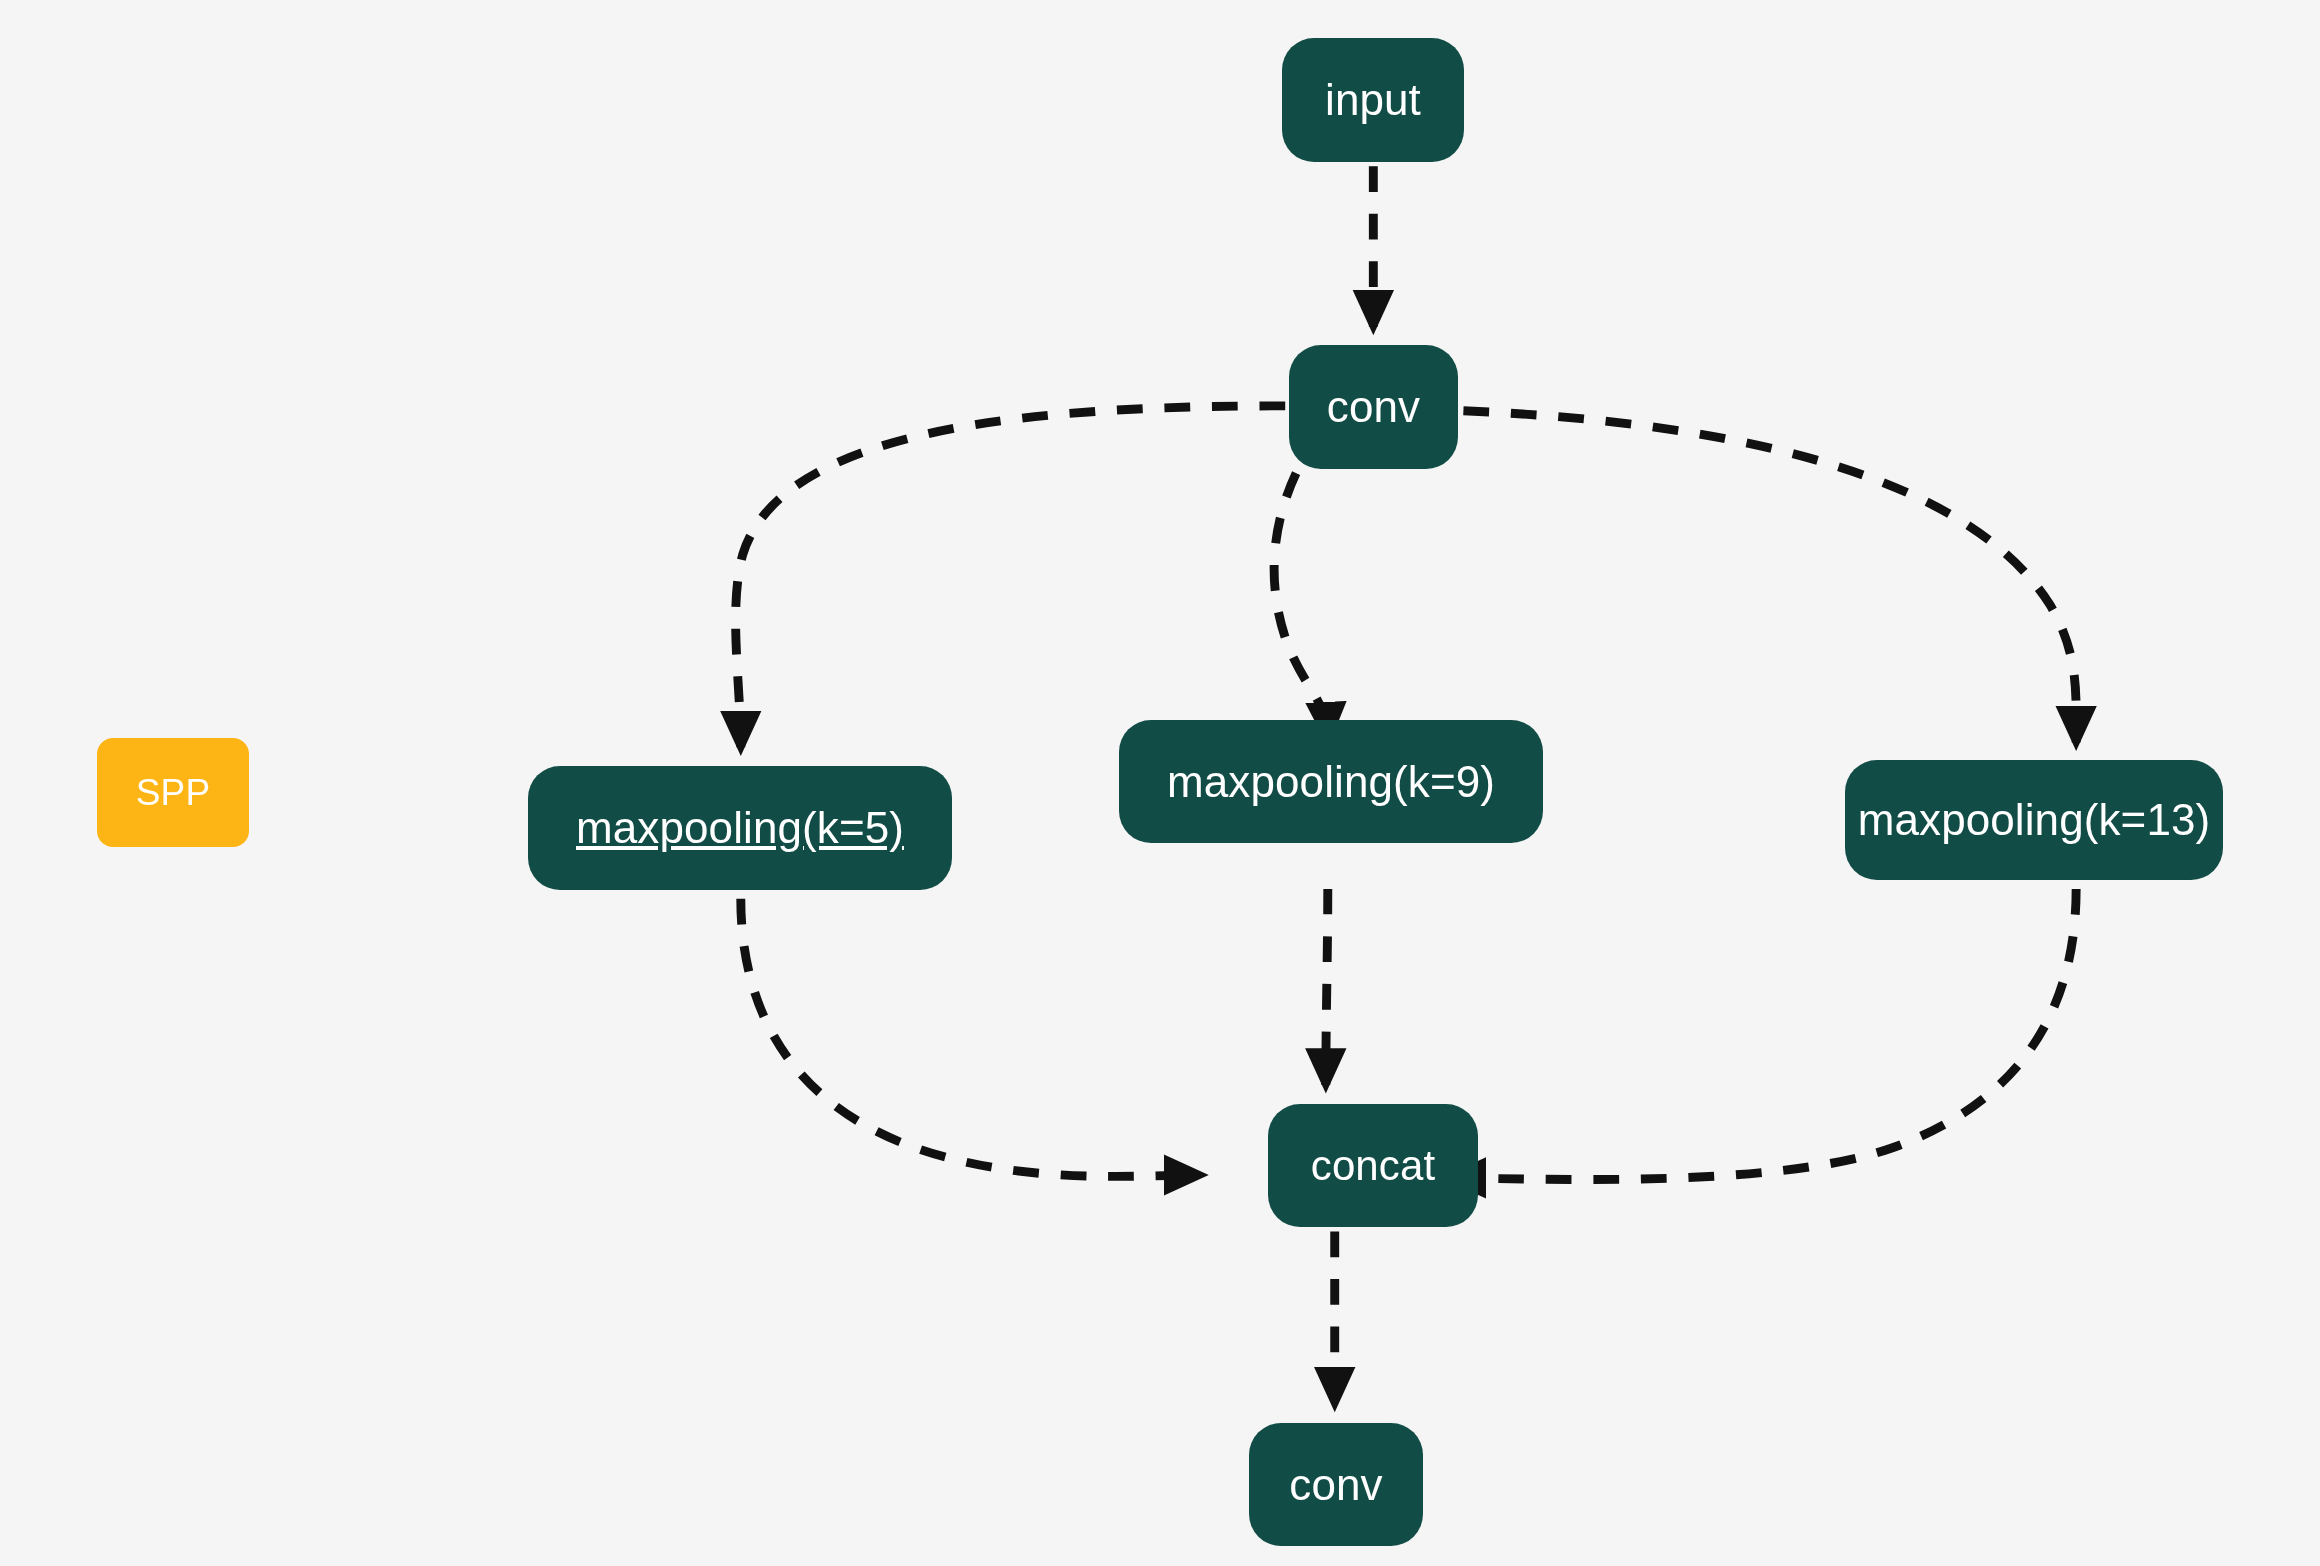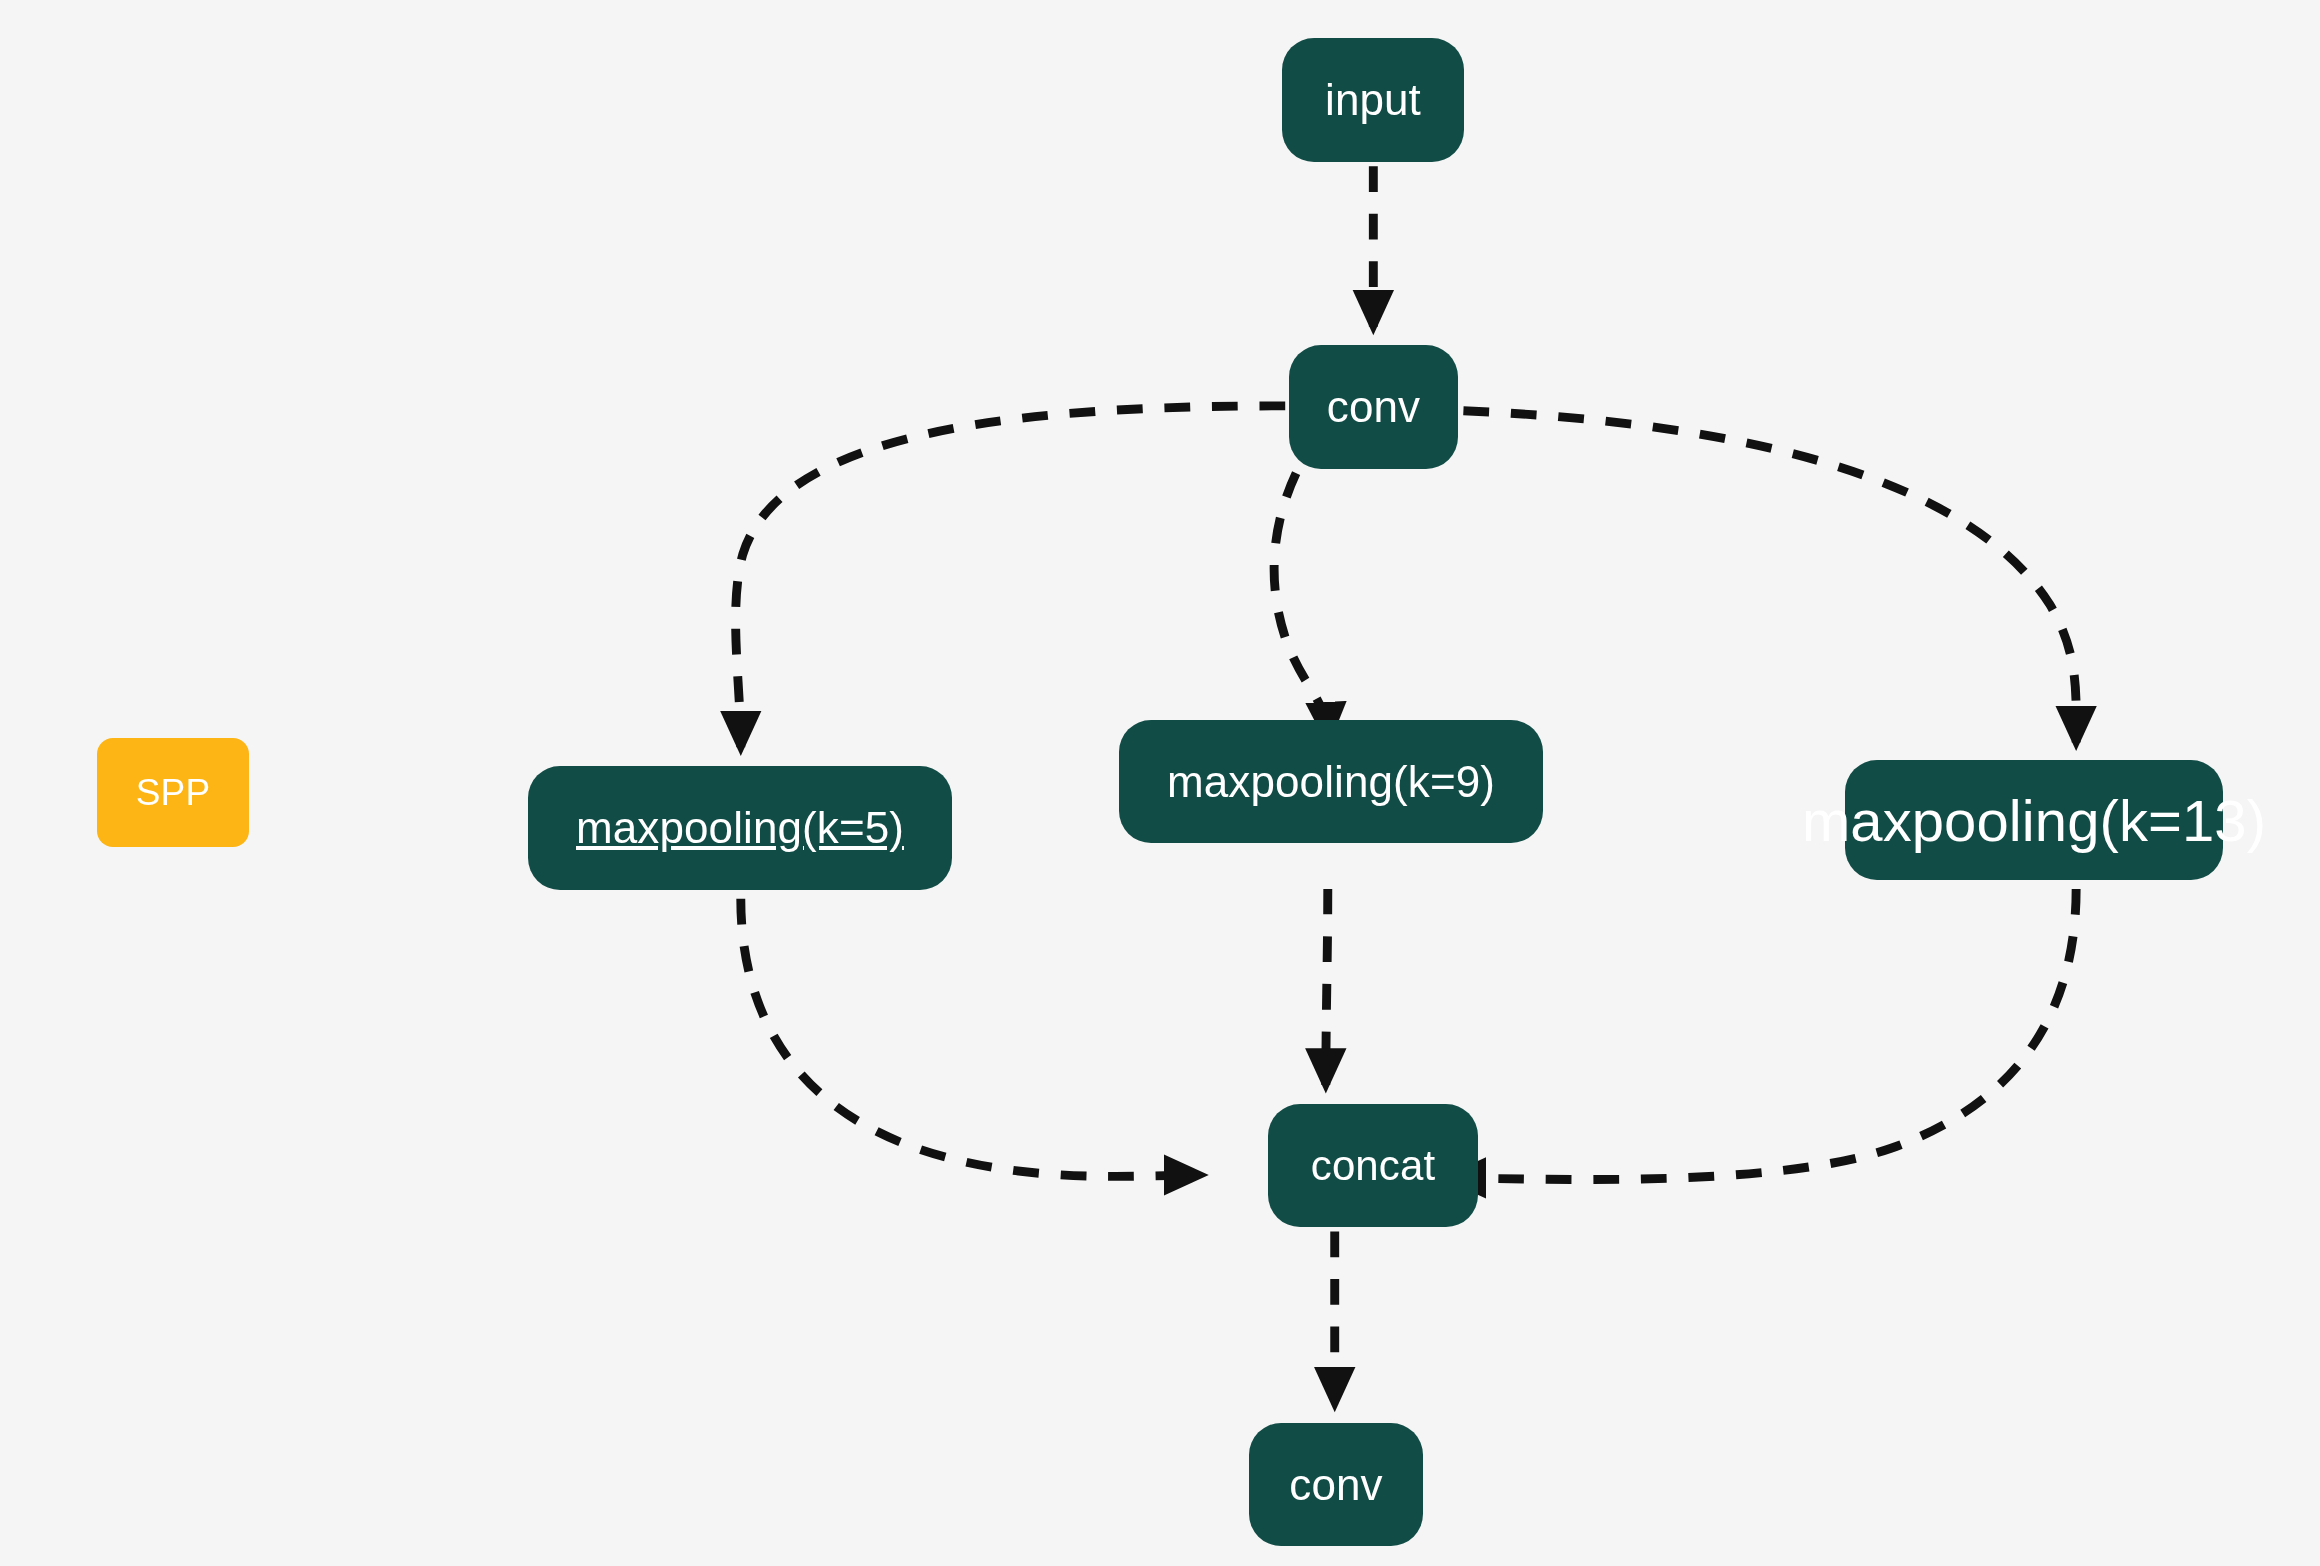--- a/index.html
+++ b/index.html
@@ -59,21 +59,21 @@
     left: 528px; top: 766px; width: 424px; height: 124px;
     font-size: 44px;
     text-decoration: underline;
   }
   .n-mp9 {
     left: 1119px; top: 720px; width: 424px; height: 123px;
     font-size: 44px;
   }
   .n-mp13 {
     left: 1845px; top: 760px; width: 378px; height: 120px;
-    font-size: 58px;
+    font-size: 44px;
   }
   .n-concat {
     left: 1268px; top: 1104px; width: 210px; height: 123px;
     font-size: 42px;
   }
   .n-conv-bottom {
     left: 1249px; top: 1423px; width: 174px; height: 123px;
     font-size: 44px;
   }
   .n-spp {

